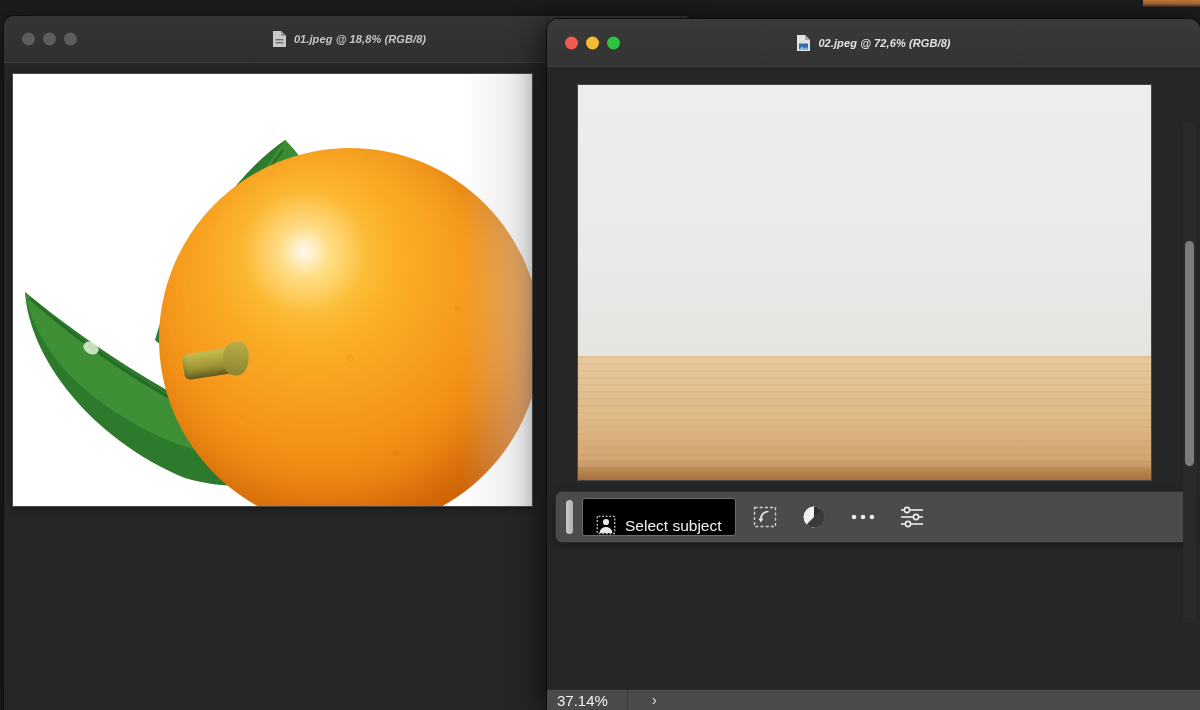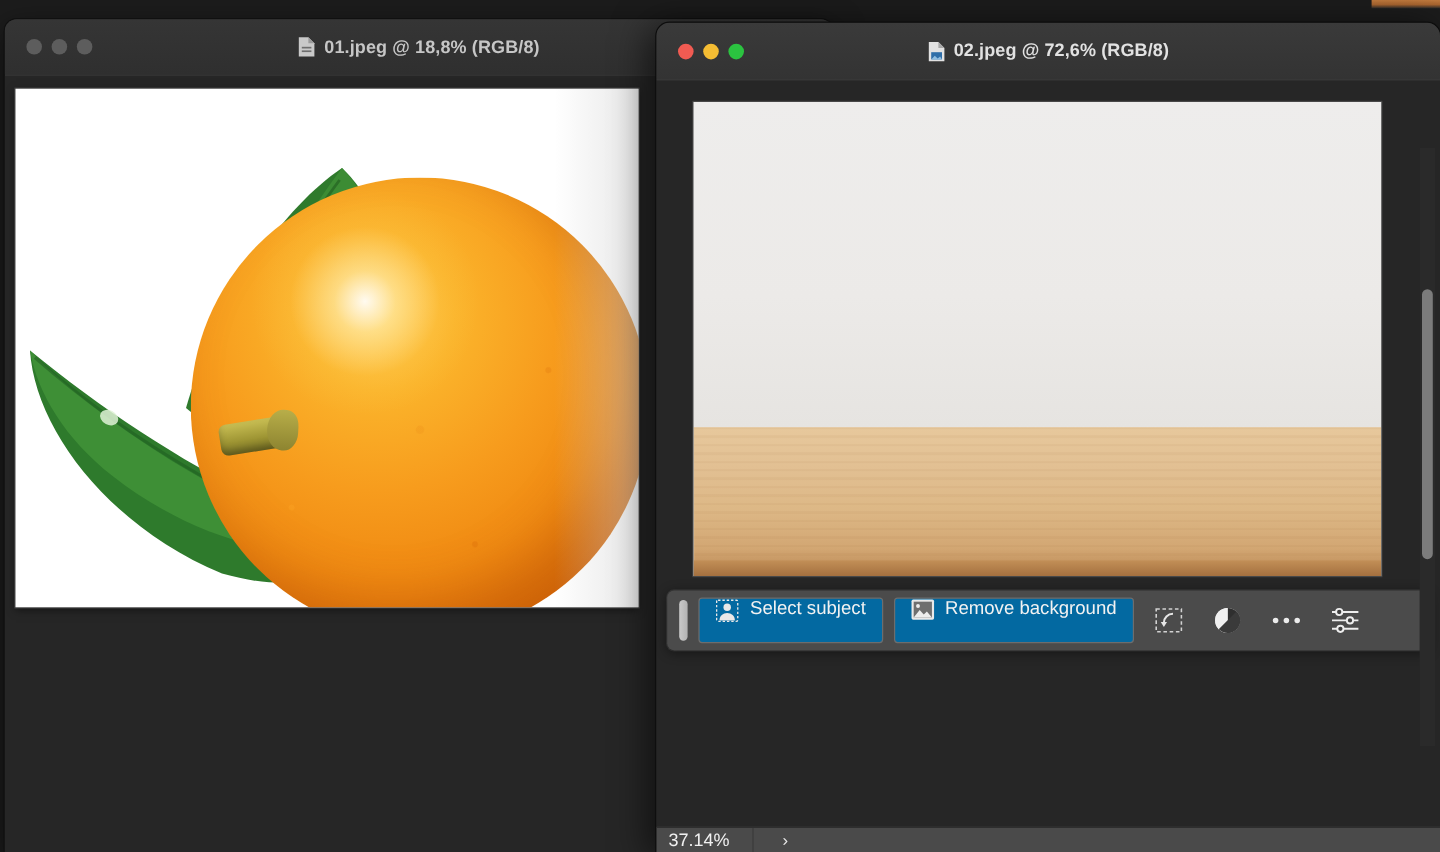--- a/index.html
+++ b/index.html
@@ -70,23 +70,24 @@
 
   
   .lights{ position:absolute; left:18px; top:50%; transform:translateY(-50%);
            display:flex; gap:8px; align-items:center; }
   .lights .dot{ width:13px; height:13px; border-radius:50%; }
   .lights.inactive .dot{ background:#5d5d5d; }
 
   
   .wtitle{
     position:absolute; left:0; right:0; top:50%; transform:translateY(-50%);
-    text-align:left; color:#cfcfcf; font-size:15px; font-weight:bold;
+    text-align:left; color:#cfcfcf; font-size:11px; font-weight:bold;
     letter-spacing:.1px; display:flex; align-items:center; justify-content:center; gap:7px;
     pointer-events:none;
+    font-style:italic;
   }
   .win1 .wtitle{ color:#c6c6c6; }
   .win2 .wtitle{ color:#e2e2e2; }
   .doc-icon{ width:15px; height:18px; flex:0 0 auto; }
 
   
   .orange-scene{ position:absolute; inset:0; background:#fff; }
   .orange-scene .vgrad{
     position:absolute; right:0; top:0; width:70px; height:100%;
     background:linear-gradient(to right, rgba(255,255,255,0) 0%, rgba(208,208,208,.5) 100%);
@@ -156,24 +157,24 @@
     border-radius:6px;
     box-shadow:0 2px 10px rgba(0,0,0,.45), 0 0 0 1px #3a3a3a;
     display:flex; align-items:center; padding:0 10px; box-sizing:border-box; gap:9px;
   }
   .drag-handle{
     width:7px; height:34px; border-radius:4px;
     background:linear-gradient(to right,#c9c9c9,#b2b2b2);
     flex:0 0 auto;
   }
   .tb-btn{
-    display:flex; align-items:flex-start; gap:9px;
+    display:flex; align-items:flex-end; gap:9px;
     height:36px; padding:0 13px;
     border:1px solid #6d6d6d; border-radius:3px;
-    background:#0369a1; color:#f2f2f2;
+    background:#000000; color:#f2f2f2;
     font-size:15.5px; white-space:nowrap;
   }
   .tb-icon-btn{
     width:40px; height:36px; display:flex; align-items:center; justify-content:center;
     border-radius:3px;
   }
 
   
   .statusbar{
     position:absolute; left:0; right:0; bottom:0; height:20px;
@@ -300,29 +301,20 @@
           <svg width="20" height="20" viewBox="0 0 20 20">
             <g stroke="#e8e8e8" stroke-width="1.1" fill="none" stroke-dasharray="2 1.6">
               <rect x="1.2" y="1.2" width="17.6" height="17.6" rx="1.2"></rect>
             </g>
             <circle cx="10" cy="7" r="3.1" fill="#e8e8e8"></circle>
             <path d="M3.6 18c0-3.6 2.9-6.1 6.4-6.1s6.4 2.5 6.4 6.1z" fill="#e8e8e8"></path>
           </svg>
           <span>Select subject</span>
         </div>
 
-        <div class="tb-btn">
-          <svg width="20" height="18" viewBox="0 0 20 18">
-            <rect x="0.6" y="0.6" width="18.8" height="16.8" rx="1.4" fill="#e9e9e9"></rect>
-            <rect x="2.4" y="2.4" width="15.2" height="13.2" fill="#6f6f6f"></rect>
-            <path d="M2.4 15.6l5-6.2 3.4 3.6 2.6-2.4 4.2 5z" fill="#ededed"></path>
-            <circle cx="6" cy="6" r="1.6" fill="#ededed"></circle>
-          </svg>
-          <span>Remove background</span>
-        </div>
 
         <div class="tb-icon-btn">
           <svg width="24" height="22" viewBox="0 0 24 22">
             <rect x="1.5" y="1.5" width="21" height="19" fill="none" stroke="#d2d2d2" stroke-width="1.3" stroke-dasharray="3 2.2"></rect>
             <path d="M15.5 5.5c-4.4 0-7.6 3.4-7.6 7.4" fill="none" stroke="#e6e6e6" stroke-width="1.7"></path>
             <path d="M7.9 16.6l-2.6-4.2h5.2z" fill="#e6e6e6"></path>
           </svg>
         </div>
 
         <div class="tb-icon-btn">

